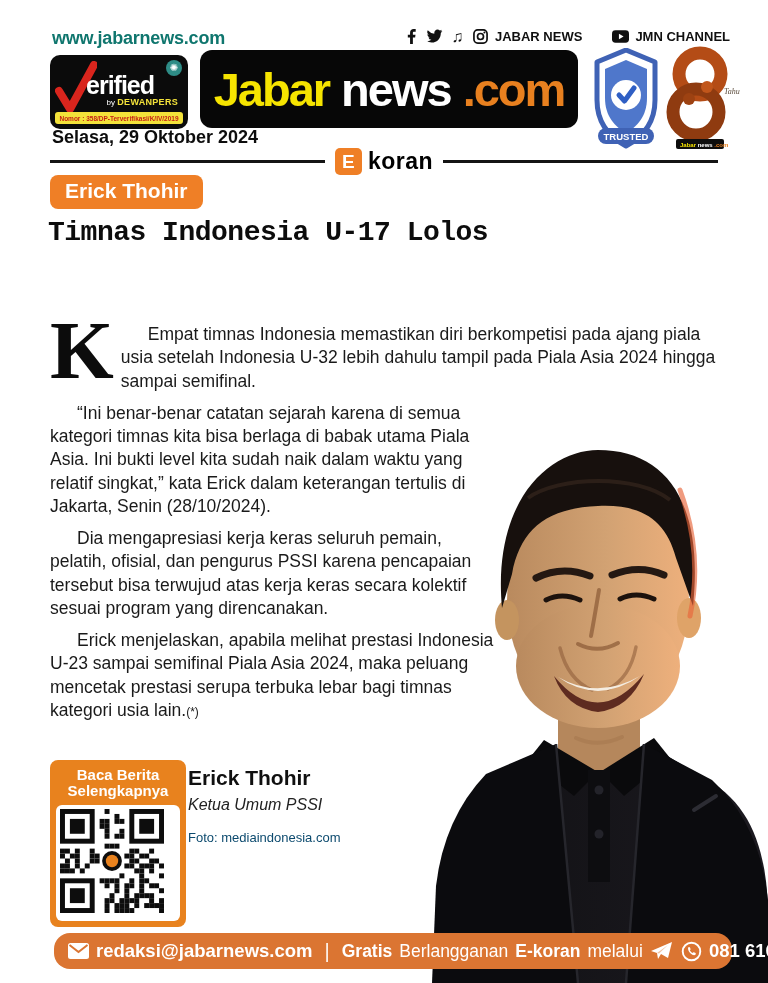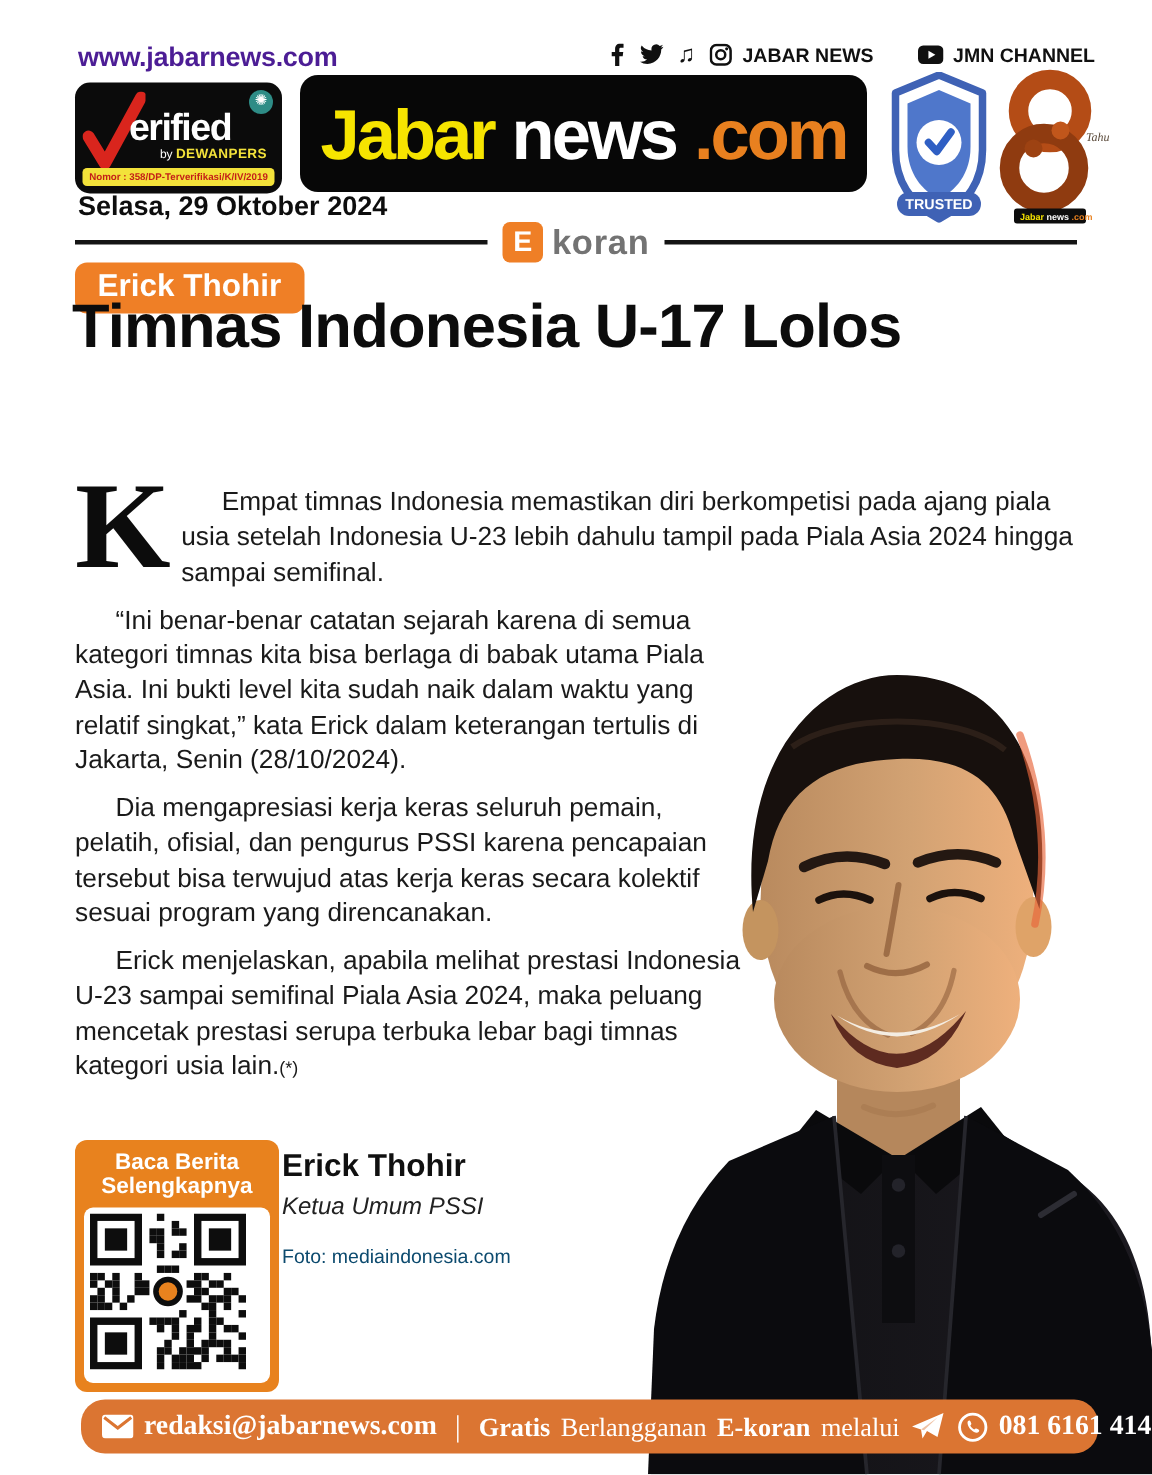--- a/index.html
+++ b/index.html
@@ -1,20 +1,20 @@
 <!DOCTYPE html>
 <html><head>
 <meta charset="utf-8">
 <style>
   html,body{margin:0;padding:0;background:#ffffff;}
   .page{position:relative;width:768px;height:983px;background:#fff;overflow:hidden;
         font-family:"Liberation Sans",sans-serif;color:#191919;margin:0 auto;}
 
   
-  .site-url{position:absolute;left:52px;top:28px;font-size:18px;font-weight:bold;color:#4c1d95;letter-spacing:-.2px;}
+  .site-url{position:absolute;left:52px;top:28px;font-size:18px;font-weight:bold;color:#0f766e;letter-spacing:-.2px;}
   .social-row{position:absolute;right:38px;top:28px;display:flex;align-items:center;gap:6px;font-size:13px;font-weight:bold;color:#101010;}
   .social-row .ic{display:inline-flex;align-items:center;justify-content:center;width:17px;height:17px;}
   .social-row .note{font-size:16px;font-weight:bold;line-height:1;}
   .social-gap{width:18px;}
 
   .verified{position:absolute;left:50px;top:55px;width:138px;height:74px;background:#0b0b0b;border-radius:10px;color:#fff;}
   .verified .vcheck{position:absolute;left:5px;top:6px;}
   .verified .vword{position:absolute;left:36px;top:16px;font-size:25px;font-weight:bold;letter-spacing:-1px;}
   .verified .vby{position:absolute;right:10px;top:42px;font-size:8px;}
   .verified .vby b{color:#f3e23a;font-size:9px;letter-spacing:.3px;}
@@ -31,27 +31,27 @@
 
   .trusted{position:absolute;left:589px;top:48px;}
   .anniv{position:absolute;left:660px;top:44px;}
 
   .date-line{position:absolute;left:52px;top:127px;font-size:18px;font-weight:bold;color:#0d0d0d;}
   .divider{position:absolute;left:50px;right:50px;top:148px;display:flex;align-items:center;gap:10px;}
   .divider .rule{flex:1;height:2.5px;background:#141414;}
   .ekoran{display:flex;align-items:center;gap:6px;}
   .ekoran .esq{width:27px;height:27px;background:#ef7f26;border-radius:5px;display:flex;align-items:center;justify-content:center;
                color:#fff;font-size:19px;font-weight:bold;}
-  .ekoran .ew{font-size:23px;font-weight:bold;color:#737373;letter-spacing:.5px;}
+  .ekoran .ew{font-size:23px;font-weight:bold;color:#000000;letter-spacing:.5px;}
 
   
   .tag{position:absolute;left:50px;top:175px;background:#ef7f26;color:#fff;font-size:21px;font-weight:bold;
        padding:4px 15px 6px;border-radius:8px;}
-  .headline{position:absolute;left:48px;top:194px;width:690px;font-family:Liberation Sans, sans-serif;font-weight:bold;
-            font-size:41px;line-height:1.13;color:#0c0c0c;letter-spacing:-.5px;}
+  .headline{position:absolute;left:48px;top:217px;width:690px;font-family:Liberation Mono, monospace;font-weight:bold;
+            font-size:28px;line-height:1.13;color:#0c0c0c;letter-spacing:-.5px;}
   .body-copy{position:absolute;left:50px;top:314px;width:672px;font-size:17.5px;line-height:1.33;color:#1a1a1a;}
   .body-copy p{margin:0 0 9px 0;text-indent:27px;}
   .body-copy p.first{text-indent:0;}
   .body-copy p.narrow{width:452px;}
   .dropcap{float:left;font-family:"Liberation Serif",serif;font-weight:bold;font-size:82px;line-height:.73;
            padding:7px 7px 0 0;color:#0c0c0c;}
   .fn{font-size:12px;}
 
   
   .photo{position:absolute;right:0;top:438px;width:340px;height:545px;z-index:1;}
@@ -61,21 +61,21 @@
   .qr-title{font-size:15px;line-height:1.08;font-weight:bold;color:#fff;text-align:center;margin-bottom:6px;}
   .qr-frame{background:#fff;border-radius:6px;padding:4px;}
   .caption{position:absolute;left:188px;top:766px;z-index:2;}
   .cap-name{font-size:21px;font-weight:bold;color:#101010;}
   .cap-role{font-size:16px;font-style:italic;color:#222;margin-top:6px;}
   .cap-credit{font-size:13px;color:#0c4a6e;margin-top:16px;}
 
   
   .footer-bar{position:absolute;left:54px;top:933px;width:650px;height:36px;background:#db7532;border-radius:16px;z-index:3;
               display:flex;align-items:center;padding:0 14px;gap:7px;color:#fff;
-              font-family:Liberation Serif, serif;font-size:17.5px;white-space:nowrap;}
+              font-family:Liberation Sans, sans-serif;font-size:17.5px;white-space:nowrap;}
   .footer-bar .em{font-weight:bold;font-size:18.5px;}
   .footer-bar .pipe{font-size:20px;font-weight:300;margin:0 5px;opacity:.95;}
   .footer-bar b{font-weight:bold;}
   .footer-bar .phone{font-weight:bold;font-size:18.5px;}
   .fic{display:inline-flex;align-items:center;}
 </style>
 </head>
 <body>
 
 <div class="page">
@@ -168,21 +168,21 @@
   </div>
 
   <div class="tag">Erick Thohir</div>
 
   <h1 class="headline" style="margin:0;">
     <span>Timnas Indonesia U-17 Lolos</span><br>
   </h1>
 
   <div class="body-copy">
     <p class="first"><span class="dropcap">K</span></p>
-    <p>Empat timnas Indonesia memastikan diri berkompetisi pada ajang piala usia setelah Indonesia U-23 lebih dahulu tampil pada Piala Asia 2024 hingga sampai semifinal.</p>
+    <p>Empat timnas Indonesia memastikan diri berkompetisi pada ajang piala usia setelah Indonesia U-32 lebih dahulu tampil pada Piala Asia 2024 hingga sampai semifinal.</p>
     <p class="narrow">“Ini benar-benar catatan sejarah karena di semua kategori timnas kita bisa berlaga di babak utama Piala Asia. Ini bukti level kita sudah naik dalam waktu yang relatif singkat,” kata Erick dalam keterangan tertulis di Jakarta, Senin (28/10/2024).</p>
     <p class="narrow">Dia mengapresiasi kerja keras seluruh pemain, pelatih, ofisial, dan pengurus PSSI karena pencapaian tersebut bisa terwujud atas kerja keras secara kolektif sesuai program yang direncanakan.</p>
     <p class="narrow"><span>Erick menjelaskan, apabila melihat prestasi Indonesia U-23 sampai semifinal Piala Asia 2024, maka peluang mencetak prestasi serupa terbuka lebar bagi timnas kategori usia lain.</span><span class="fn">(*)</span></p>
   </div>
 
   <div class="photo">
     <svg width="340" height="545" viewBox="0 0 340 545">
       <defs>
         <linearGradient id="skin" x1="0" y1="0" x2="1" y2="0">
           <stop offset="0" stop-color="#b98a5e"></stop>

